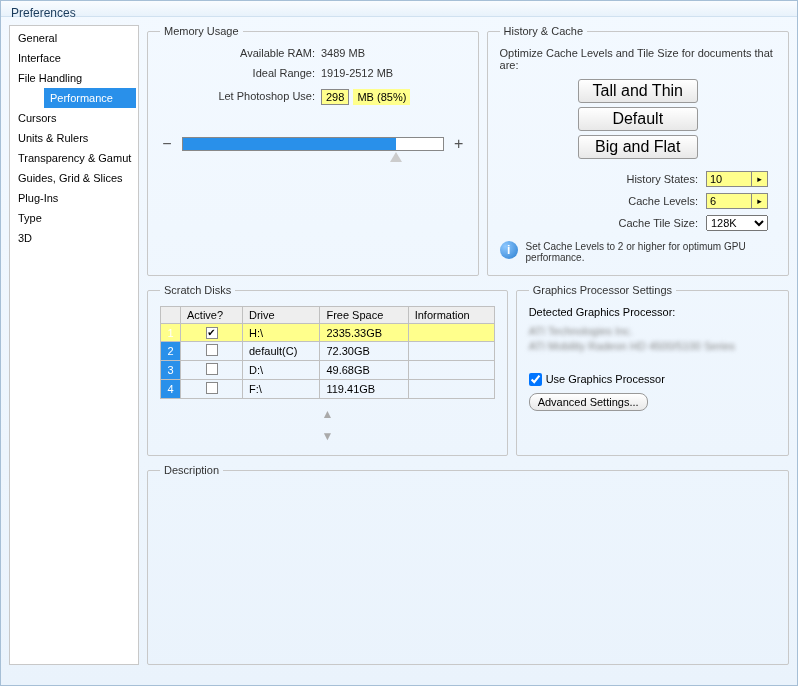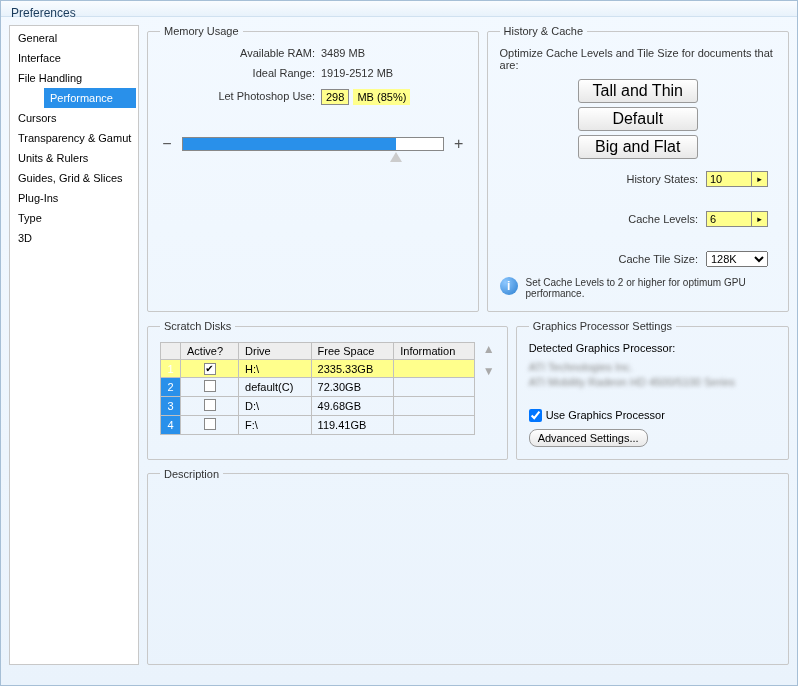--- a/index.html
+++ b/index.html
@@ -21,38 +21,38 @@
 .mem-grid { display: grid; grid-template-columns: 155px auto; gap: 8px 6px; align-items: center; margin-bottom: 16px; }
 .input-hl { background: #ffff8c; border: 1px solid #888; font-size: 11px; padding: 1px 4px; width: 28px; }
 .mb-label { background: #ffff8c; font-size: 11px; padding: 2px 4px; display: inline-block; }
 .slider-row { display: flex; align-items: center; gap: 8px; margin-top: 30px; }
 .slider-track { flex: 1; height: 14px; border: 1px solid #888; background: #fff; position: relative; }
 .slider-fill { height: 100%; background: #2990ea; width: 82%; }
 .slider-thumb { position: absolute; left: 82%; top: 14px; transform: translateX(-50%); width: 0; height: 0; border-left: 6px solid transparent; border-right: 6px solid transparent; border-bottom: 10px solid #ccc; }
 .plusminus { font-size: 16px; color: #555; width: 14px; text-align: center; }
 .hist-text { font-size: 11px; color: #333; margin-bottom: 8px; }
 .btn { display: block; margin: 4px auto; font-size: 16px; padding: 2px 4px; min-width: 120px; background: linear-gradient(to bottom, #fff, #e8e8e8); border: 1px solid #999; border-radius: 3px; cursor: pointer; }
-.hist-grid { display: grid; grid-template-columns: auto 70px; gap: 24px 8px; align-items: center; justify-content: end; margin-top: 12px; }
+.hist-grid { display: grid; grid-template-columns: auto 70px; gap: 6px 8px; align-items: center; justify-content: end; margin-top: 12px; }
 .spinner { display: flex; }
 .spinner input { width: 46px; font-size: 11px; padding: 1px 3px; border: 1px solid #888; }
 .spinner.hl input { background: #ffff8c; }
 .spinner .arrow { width: 16px; font-size: 9px; background: #ffff8c; border: 1px solid #888; border-left: none; text-align: center; cursor: pointer; line-height: 14px; }
 select { font-size: 11px; width: 62px; }
 .info-row { display: flex; gap: 8px; margin-top: 10px; align-items: flex-start; }
 .info-icon { width: 18px; height: 18px; border-radius: 50%; background: radial-gradient(circle at 30% 30%, #8ec8ff, #2a7ed0); color: #fff; font-weight: bold; font-size: 12px; text-align: center; line-height: 18px; flex-shrink: 0; }
 .info-text { font-size: 10px; color: #333; }
 .scratch { flex: 1.15; }
 .gpu { flex: 0.85; }
 table { border-collapse: collapse; width: 100%; font-size: 11px; }
 th { background: #eee; border: 1px solid #c0c0c0; padding: 2px 6px; font-weight: normal; text-align: left; }
 td { border: 1px solid #c0c0c0; padding: 2px 6px; }
 tr.hl td { background: #ffff8c; }
 .rownum { background: #2990ea; color: #fff; text-align: center; width: 20px; }
 .chk { width: 12px; height: 12px; border: 1px solid #888; display: inline-block; background: #fff; text-align: center; line-height: 10px; font-size: 10px; }
-.table-wrap { display: flex; gap: 8px; align-items: flex-start; }
+.table-wrap { display: flex; gap: 8px; align-items: center; flex-direction: column; }
 .arrows { display: flex; flex-direction: column; gap: 8px; }
 .arrows span { color: #aaa; font-size: 12px; cursor: pointer; }
 .gpu-label { font-size: 11px; margin-bottom: 6px; }
 .blur { color: #888; font-size: 11px; filter: blur(2px); line-height: 1.4; margin-bottom: 18px; }
 .chkrow { font-size: 11px; display: flex; align-items: center; gap: 4px; margin-bottom: 6px; }
 .chkrow input { margin: 0; }
 .adv-btn { font-size: 11px; padding: 2px 8px; background: linear-gradient(to bottom, #fff, #e8e8e8); border: 1px solid #999; border-radius: 8px; cursor: pointer; }
 .desc { flex: 1; min-height: 130px; }
 </style>
 </head>
@@ -60,22 +60,22 @@
 
 <div class="window">
   <div class="titlebar">Preferences</div>
   <div class="content">
     <div class="sidebar" id="sidebar">
         <div class="sidebar-item">General</div>
         <div class="sidebar-item">Interface</div>
         <div class="sidebar-item">File Handling</div>
         <div class="sidebar-item selected">Performance</div>
         <div class="sidebar-item">Cursors</div>
+        <div class="sidebar-item">Units &amp; Rulers</div>
         <div class="sidebar-item">Transparency &amp; Gamut</div>
-        <div class="sidebar-item">Units &amp; Rulers</div>
         <div class="sidebar-item">Guides, Grid &amp; Slices</div>
         <div class="sidebar-item">Plug-Ins</div>
         <div class="sidebar-item">Type</div>
         <div class="sidebar-item">3D</div>
       </div>
     <div class="main">
       <div class="row">
         <fieldset class="mem">
           <legend>Memory Usage</legend>
           <div class="mem-grid">

